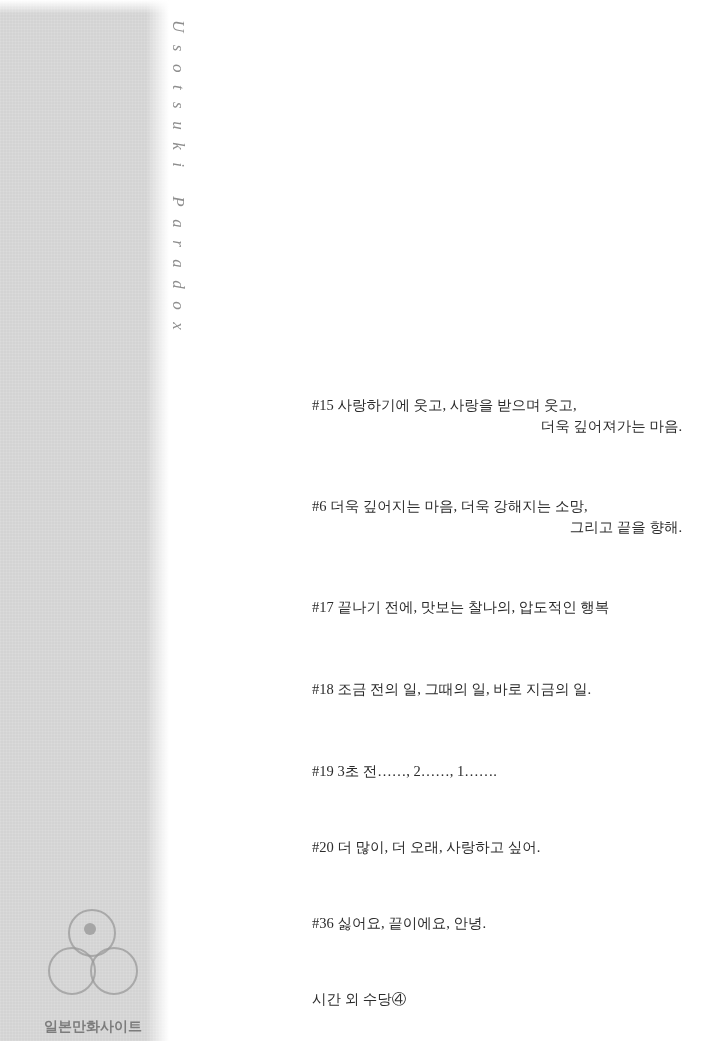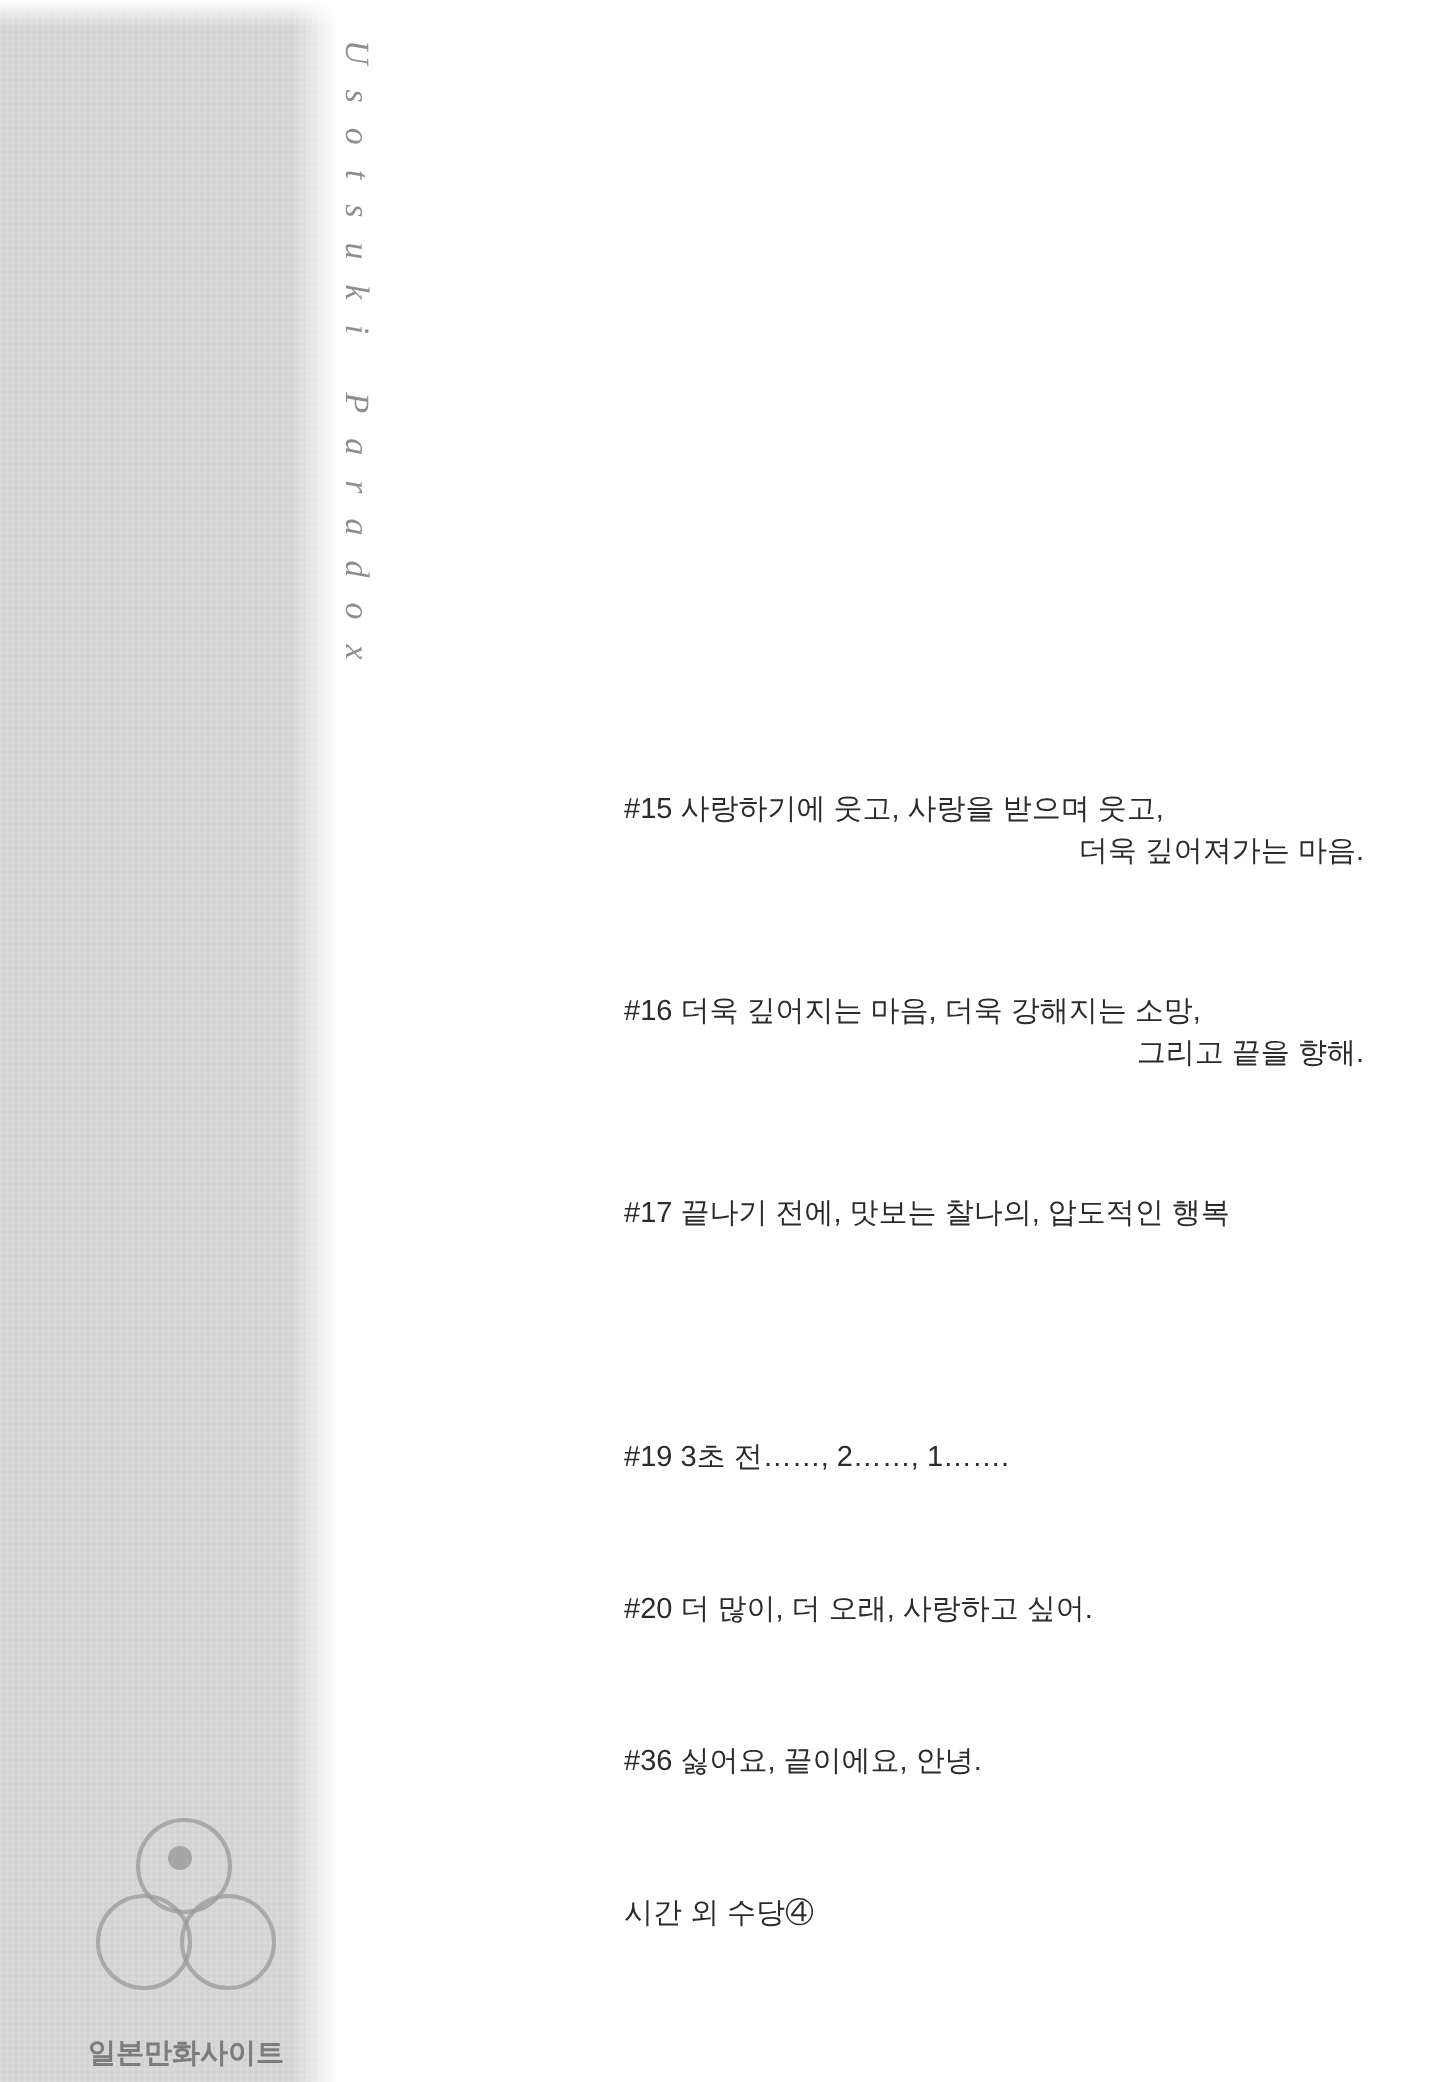--- a/index.html
+++ b/index.html
@@ -85,21 +85,21 @@
   }
 
   
   .toc {
     position: absolute;
     left: 312px;
     top: 374px;
     width: 370px;
   }
   .toc-entry {
-    font-family: Liberation Sans, sans-serif;
+    font-family: Liberation Serif, serif;
     font-size: 14.5px;
     line-height: 21px;
     color: #2b2b2b;
     white-space: pre-line;
   }
   .toc-entry .cont {
     display: block;
     padding-left: 27px;
     text-align: right;
   }
@@ -168,30 +168,33 @@
 
 <div class="toc">
 
   <div class="toc-entry">
     <span>#15 사랑하기에 웃고, 사랑을 받으며 웃고,</span>
     <span class="cont">더욱 깊어져가는 마음.</span>
   </div>
   <div class="gap-sm"></div>
 
   <div class="toc-entry">
-    <span>#16 더욱 깊어지는 마음, 더욱 강해지는 소망,</span>
+    <span>#6 더욱 깊어지는 마음, 더욱 강해지는 소망,</span>
     <span class="cont">그리고 끝을 향해.</span>
   </div>
   <div class="gap-sm"></div>
 
   <div class="toc-entry">
     <span>#17 끝나기 전에, 맛보는 찰나의, 압도적인 행복</span>
   </div>
   <div class="gap-lg"></div>
 
+  <div class="toc-entry">
+    <span>#18 조금 전의 일, 그때의 일, 바로 지금의 일.</span>
+  </div>
   <div class="gap-lg"></div>
 
   <div class="toc-entry">
     <span>#19 3초 전……, 2……, 1…….</span>
   </div>
   <div class="gap-md"></div>
 
   <div class="toc-entry">
     <span>#20 더 많이, 더 오래, 사랑하고 싶어.</span>
   </div>

